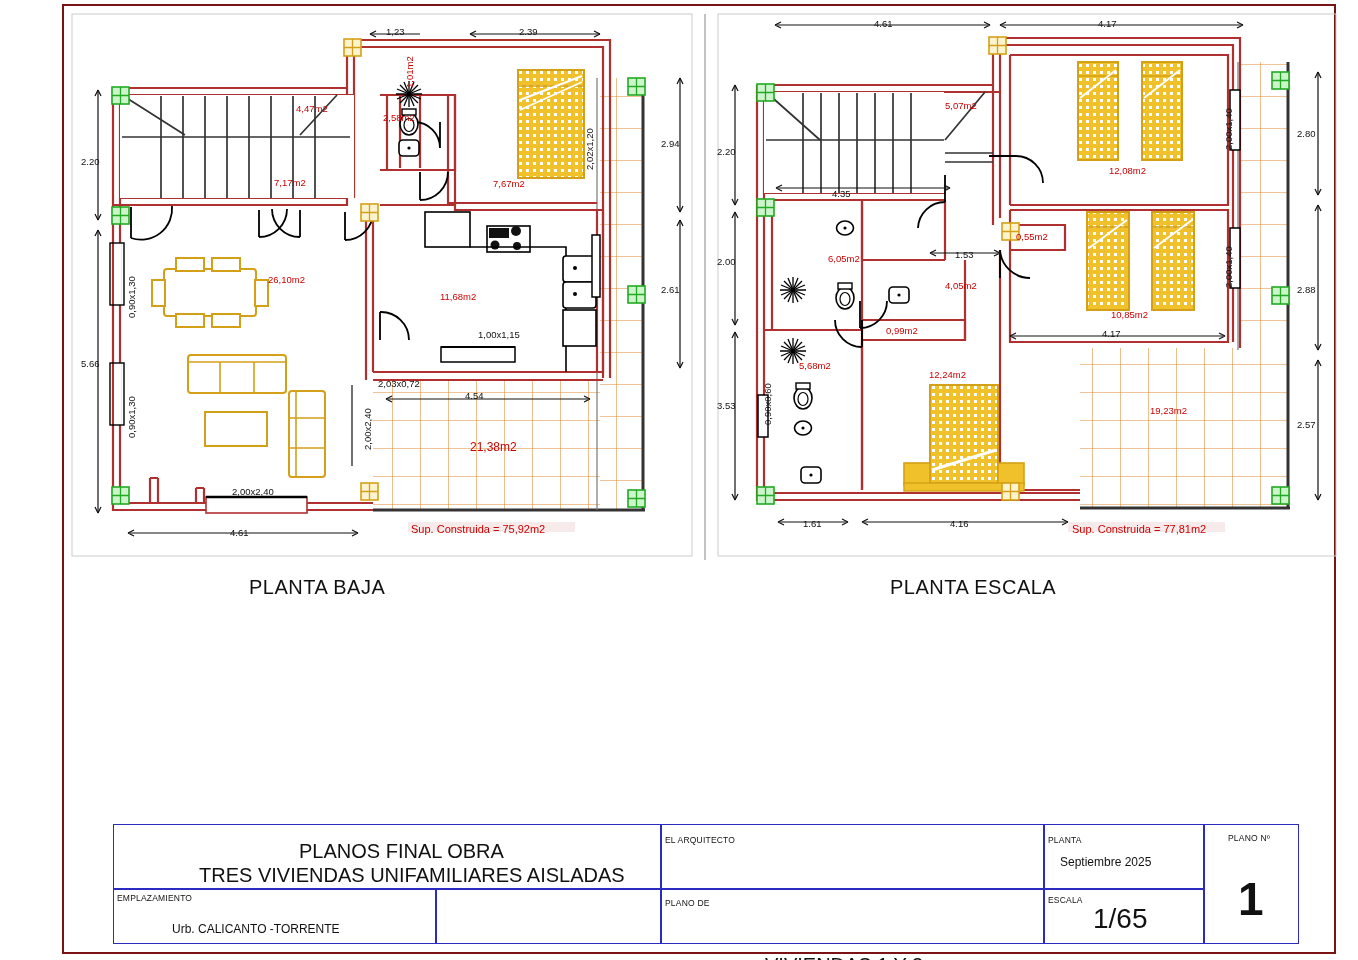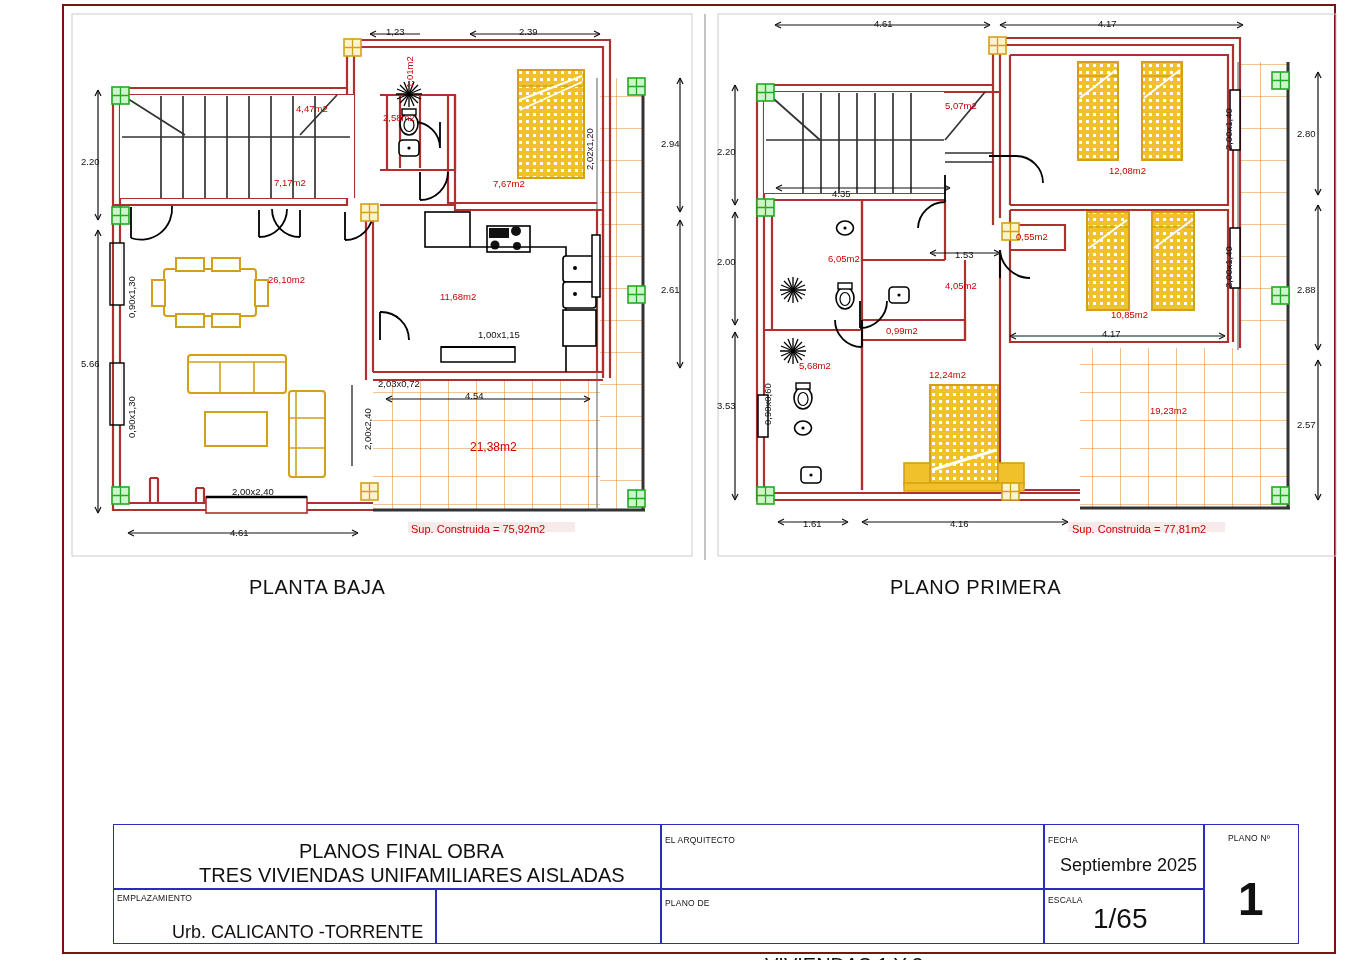--- a/index.html
+++ b/index.html
@@ -7,21 +7,21 @@
   body{width:1358px;height:960px;font-family:"Liberation Sans",sans-serif;overflow:hidden;}
   #sheet{position:relative;width:1358px;height:960px;background:#fff;}
   .frame{position:absolute;left:62px;top:4px;width:1274px;height:950px;border:2px solid #7a1414;box-sizing:border-box;}
   svg.layer{position:absolute;left:0;top:0;width:1358px;height:960px;pointer-events:none;}
   .plantitle{position:absolute;font-family:"Liberation Sans",sans-serif;font-size:20px;letter-spacing:0.5px;color:#111;white-space:nowrap;}
   
   .tb{position:absolute;border:1px solid #2b2bbf;box-sizing:border-box;}
   .tblabel{position:absolute;font-size:8.5px;color:#111;letter-spacing:0.2px;white-space:nowrap;}
   .tbval{position:absolute;color:#111;white-space:nowrap;}
   .tbig{font-size:20px;}
-  .tmid{font-size:18px;}
+  .tmid{font-size:12px;}
   .tnum{font-size:46px;font-weight:bold;}
   .tscale{font-size:28px;}
   .dimtxt{position:absolute;font-size:9.5px;color:#111;white-space:nowrap;font-family:"Liberation Sans",sans-serif;}
   .dimtxt.v{transform-origin:0 0;}
   .area{position:absolute;font-size:9.5px;color:#cc0000;white-space:nowrap;font-family:"Liberation Sans",sans-serif;}
   .area.v{transform-origin:0 0;}
   .supc{position:absolute;font-size:11px;color:#cc0000;white-space:nowrap;}
 </style>
 </head>
 <body>
@@ -476,21 +476,21 @@
     <div class="dimtxt" style="left:1297px;top:419px">2.57</div>
     <div class="dimtxt v" style="left:762px;top:425px;transform:rotate(-90deg)">0,90x0,60</div>
     <div class="dimtxt" style="left:1102px;top:328px">4.17</div>
     <div class="dimtxt" style="left:803px;top:518px">1.61</div>
     <div class="dimtxt" style="left:950px;top:518px">4.16</div>
 
     <div class="supc" style="left:1072px;top:523px">Sup. Construida = 77,81m2</div>
   </div>
 
   <div class="plantitle" style="left:249px;top:576px">PLANTA BAJA</div>
-  <div class="plantitle" style="left:890px;top:576px">PLANO PRIMERA</div>
+  <div class="plantitle" style="left:890px;top:576px">PLANTA ESCALA</div>
 
   <div>
     <div class="tb" style="left:113px;top:824px;width:1186px;height:120px;"></div>
 
     <div class="tb" style="left:113px;top:824px;width:548px;height:65px;border-width:1px;"></div>
     <div class="tb" style="left:113px;top:889px;width:323px;height:55px;"></div>
     <div class="tb" style="left:436px;top:889px;width:225px;height:55px;"></div>
     <div class="tb" style="left:661px;top:824px;width:383px;height:65px;"></div>
     <div class="tb" style="left:661px;top:889px;width:383px;height:55px;"></div>
     <div class="tb" style="left:1044px;top:824px;width:160px;height:65px;"></div>
@@ -502,21 +502,21 @@
 
     <div class="tblabel" style="left:117px;top:893px">EMPLAZAMIENTO</div>
     <div class="tbval tmid" style="left:172px;top:922px">Urb. CALICANTO -TORRENTE</div>
 
     <div class="tblabel" style="left:665px;top:835px">EL ARQUITECTO</div>
     <div class="tbval tmid" style="left:760px;top:862px"></div>
 
     <div class="tblabel" style="left:665px;top:898px">PLANO DE</div>
     <div class="tbval tbig" style="left:765px;top:954px">VIVIENDAS 1 Y 3</div>
 
-    <div class="tblabel" style="left:1048px;top:835px">FECHA</div>
+    <div class="tblabel" style="left:1048px;top:835px">PLANTA</div>
     <div class="tbval tmid" style="left:1060px;top:855px">Septiembre 2025</div>
 
     <div class="tblabel" style="left:1048px;top:895px">ESCALA</div>
     <div class="tbval tscale" style="left:1093px;top:903px">1/65</div>
 
     <div class="tblabel" style="left:1228px;top:833px">PLANO Nº</div>
     <div class="tbval tnum" style="left:1238px;top:872px">1</div>
   </div>
 
 </div>

